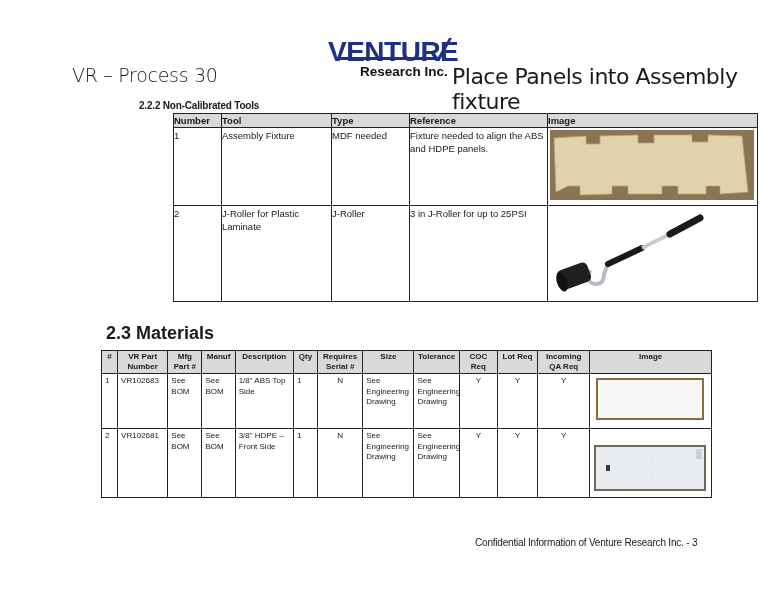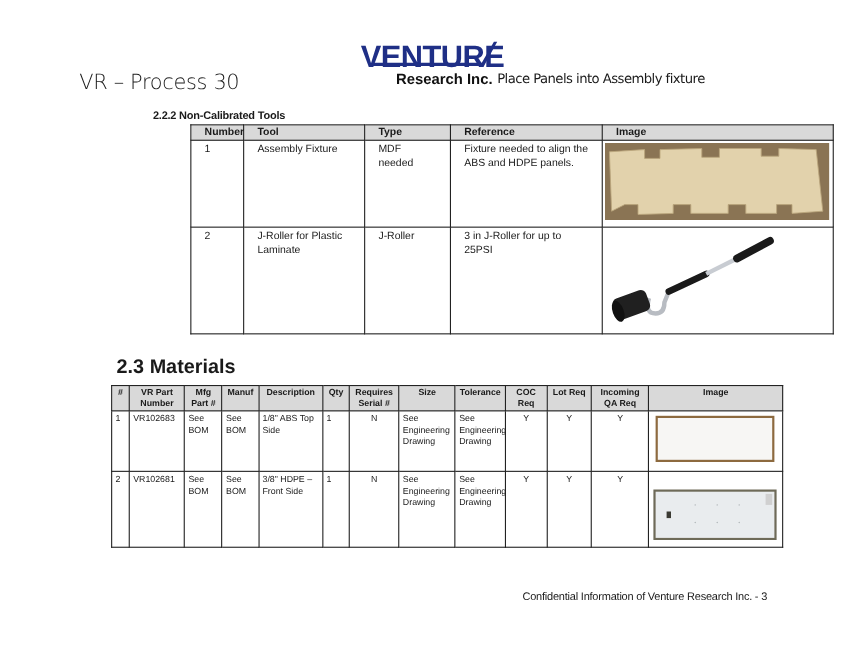--- a/index.html
+++ b/index.html
@@ -1,29 +1,29 @@
 <!DOCTYPE html>
 <html><head>
 <meta charset="utf-8">
 <style>
   html, body { margin:0; padding:0; background:#ffffff; }
   body { width:776px; height:600px; position:relative; overflow:hidden; font-family:"Liberation Sans", sans-serif; color:#1a1a1a; }
   .abs { position:absolute; }
   .title-left { left:72px; top:64px; font-size:19px; font-family:"DejaVu Sans", sans-serif; font-weight:300; letter-spacing:-0.3px;text-align:right; }
-  .title-right { left:452px; top:64px; font-size:12px; font-family:"DejaVu Sans", sans-serif; letter-spacing:-0.5px; }
+  .title-right { left:452px; top:64px; font-size:22px; font-family:"DejaVu Sans", sans-serif; letter-spacing:-0.5px; }
   .logo { left:328px; top:34px; width:125px; height:48px; }
   .logo .v { position:absolute; left:0; top:4px; font-family:"Liberation Sans", sans-serif; font-weight:bold; color:#1f2f86; font-size:28px; line-height:28px; letter-spacing:-0.5px; }
   .logo .r { position:absolute; left:8px; top:30px; font-family:"Liberation Sans", sans-serif; font-weight:bold; font-size:13.5px; color:#111; white-space:nowrap;padding-left:24px; }
   .logo svg { position:absolute; left:0; top:0; }
   .sub { left:139px; top:88px; font-size:10px; font-weight:bold; letter-spacing:-0.2px;margin-top:12px; }
   .mat-title { left:106px; top:323px; font-size:18px; font-weight:bold; }
   .footer { left:475px; top:537px; font-size:10px; letter-spacing:-0.2px; }
 
   table { border-collapse:collapse; position:absolute; table-layout:fixed; }
-  td, th { border:1px solid #222; vertical-align:top; padding:1px 12px; font-weight:normal; text-align:left; }
+  td, th { border:1px solid #222; vertical-align:top; padding:1px 0; font-weight:normal; text-align:left; }
   th { background:#d9d9d9; font-weight:bold; }
   .tools { left:173px; top:113px; width:584px; font-size:9.5px; border:1.5px solid #222; }
   .tools th { height:11px; line-height:11px; }
   .tools td { line-height:13px; }
   .mats { left:101px; top:350px; width:611px; font-size:8px; border:1.5px solid #222; }
   .mats th { text-align:center; line-height:10px; height:20px; padding:1px 2px; }
   .mats td { line-height:10.5px; padding:2px 3px; }
   .c { text-align:center !important; }
   .img-cell { padding:2px !important; }
 </style>

